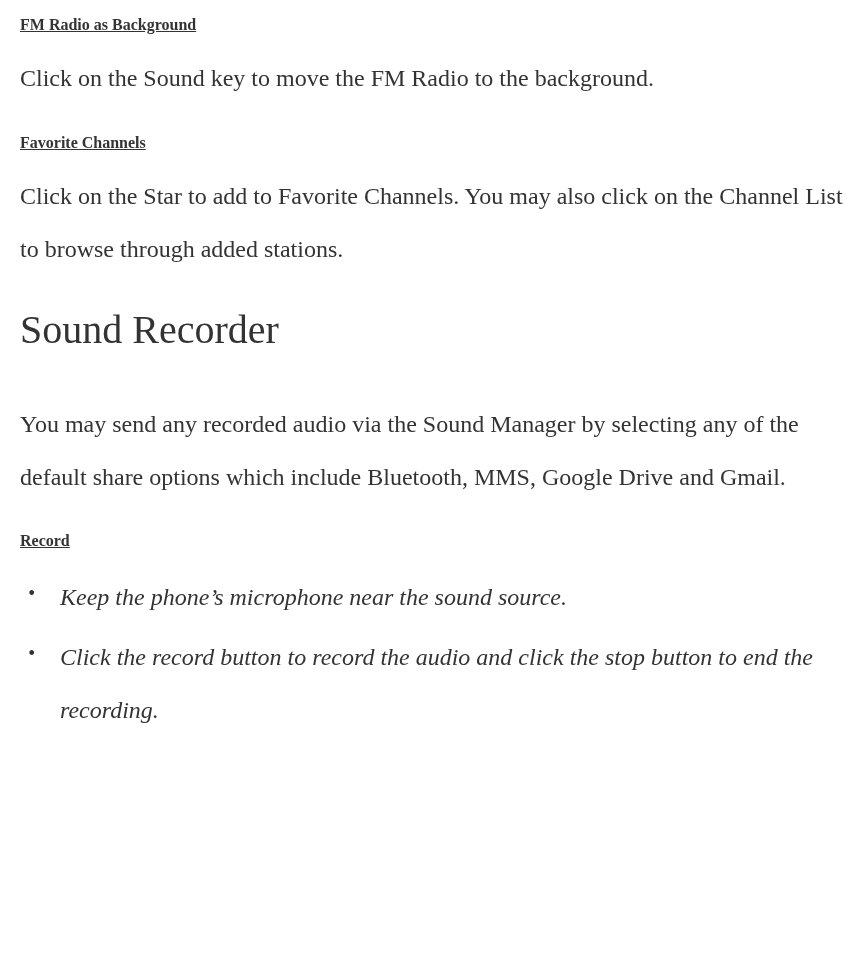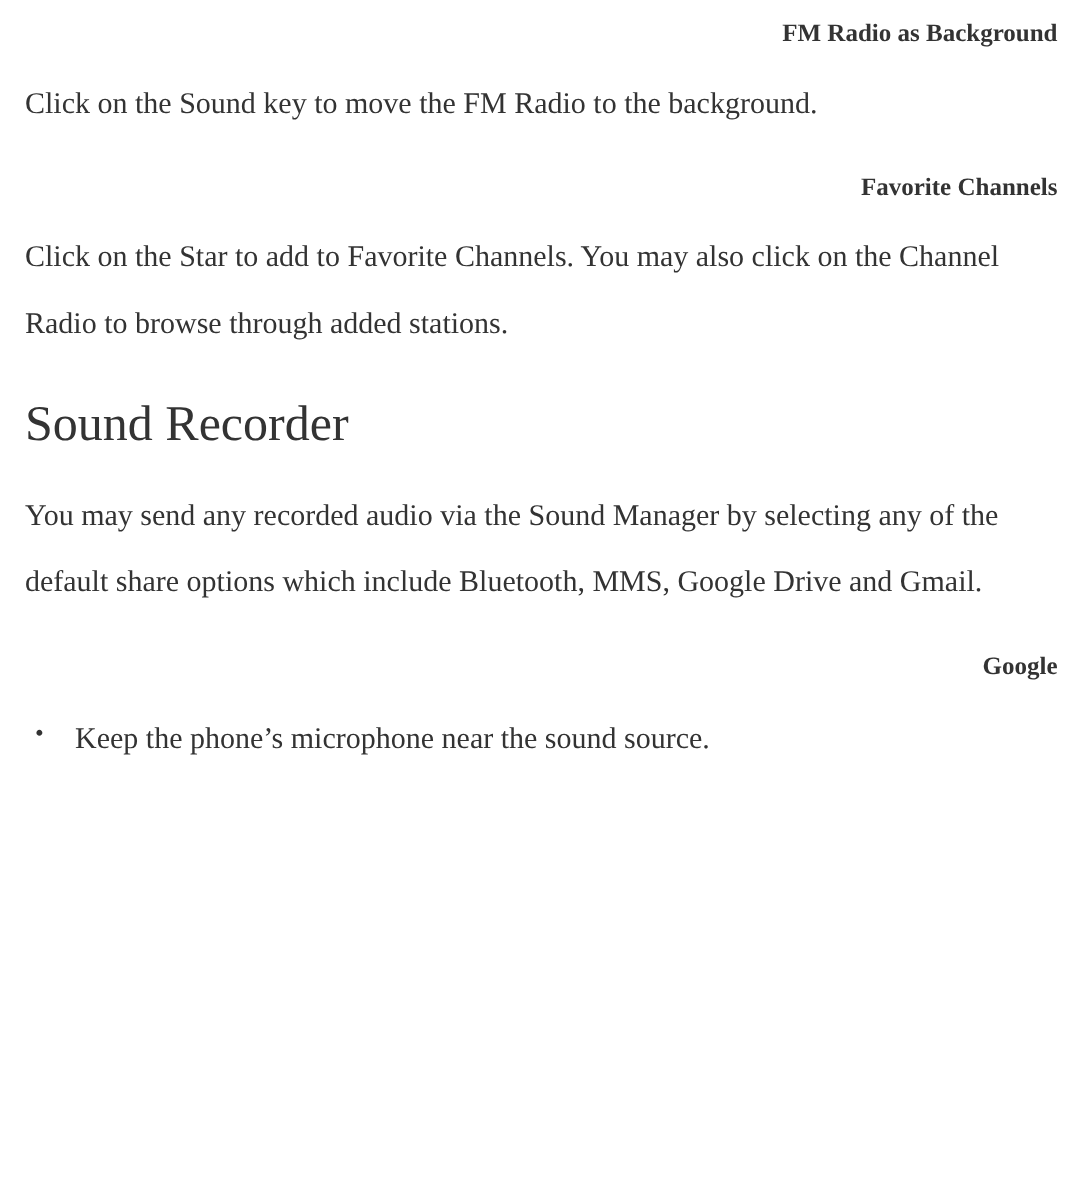--- a/index.html
+++ b/index.html
@@ -10,44 +10,45 @@
     body {
       font-family: 'Times New Roman', Times, serif;
       color: #333333;
       background: #ffffff;
       padding: 15px 15px 15px 20px;
       width: 861px;
       line-height: 2.2;
     }
     .subheading {
       font-weight: bold;
-      font-size: 20px;
+      text-decoration: underline;
+      font-size: 16px;
       color: #333333;
       margin-bottom: 18px;
       line-height: 1.2;
-      text-align: right;
     }
     .body-text {
       font-size: 24px;
       color: #333333;
       margin-bottom: 28px;
       line-height: 2.2;
     }
     .section-title {
       font-size: 40px;
       color: #333333;
       font-weight: normal;
       margin-top: 30px;
-      margin-bottom: 24px;
+      margin-bottom: 44px;
       line-height: 1.2;
     }
     ul {
       list-style: none;
       padding-left: 0;
       margin-top: 20px;
+      font-style: italic;
     }
     ul li {
       font-size: 24px;
       color: #333333;
       position: relative;
       padding-left: 40px;
       line-height: 2.2;
       margin-bottom: 8px;
     }
     ul li::before {
@@ -61,23 +62,24 @@
   </style>
 </head>
 <body>
 
 <div class="subheading">FM Radio as Background</div>
 
 <div class="body-text">Click on the Sound key to move the FM Radio to the background.</div>
 
 <div class="subheading">Favorite Channels</div>
 
-<div class="body-text">Click on the Star to add to Favorite Channels. You may also click on the Channel Radio to browse through added stations.</div>
+<div class="body-text">Click on the Star to add to Favorite Channels. You may also click on the Channel List to browse through added stations.</div>
 
 <div class="section-title">Sound Recorder</div>
 
 <div class="body-text">You may send any recorded audio via the Sound Manager by selecting any of the default share options which include Bluetooth, MMS, Google Drive and Gmail.</div>
 
-<div class="subheading">Google</div>
+<div class="subheading">Record</div>
 
 <ul>
   <li>Keep the phone’s microphone near the sound source.</li>
+  <li>Click the record button to record the audio and click the stop button to end the recording.</li>
 </ul>
 
 </body></html>

